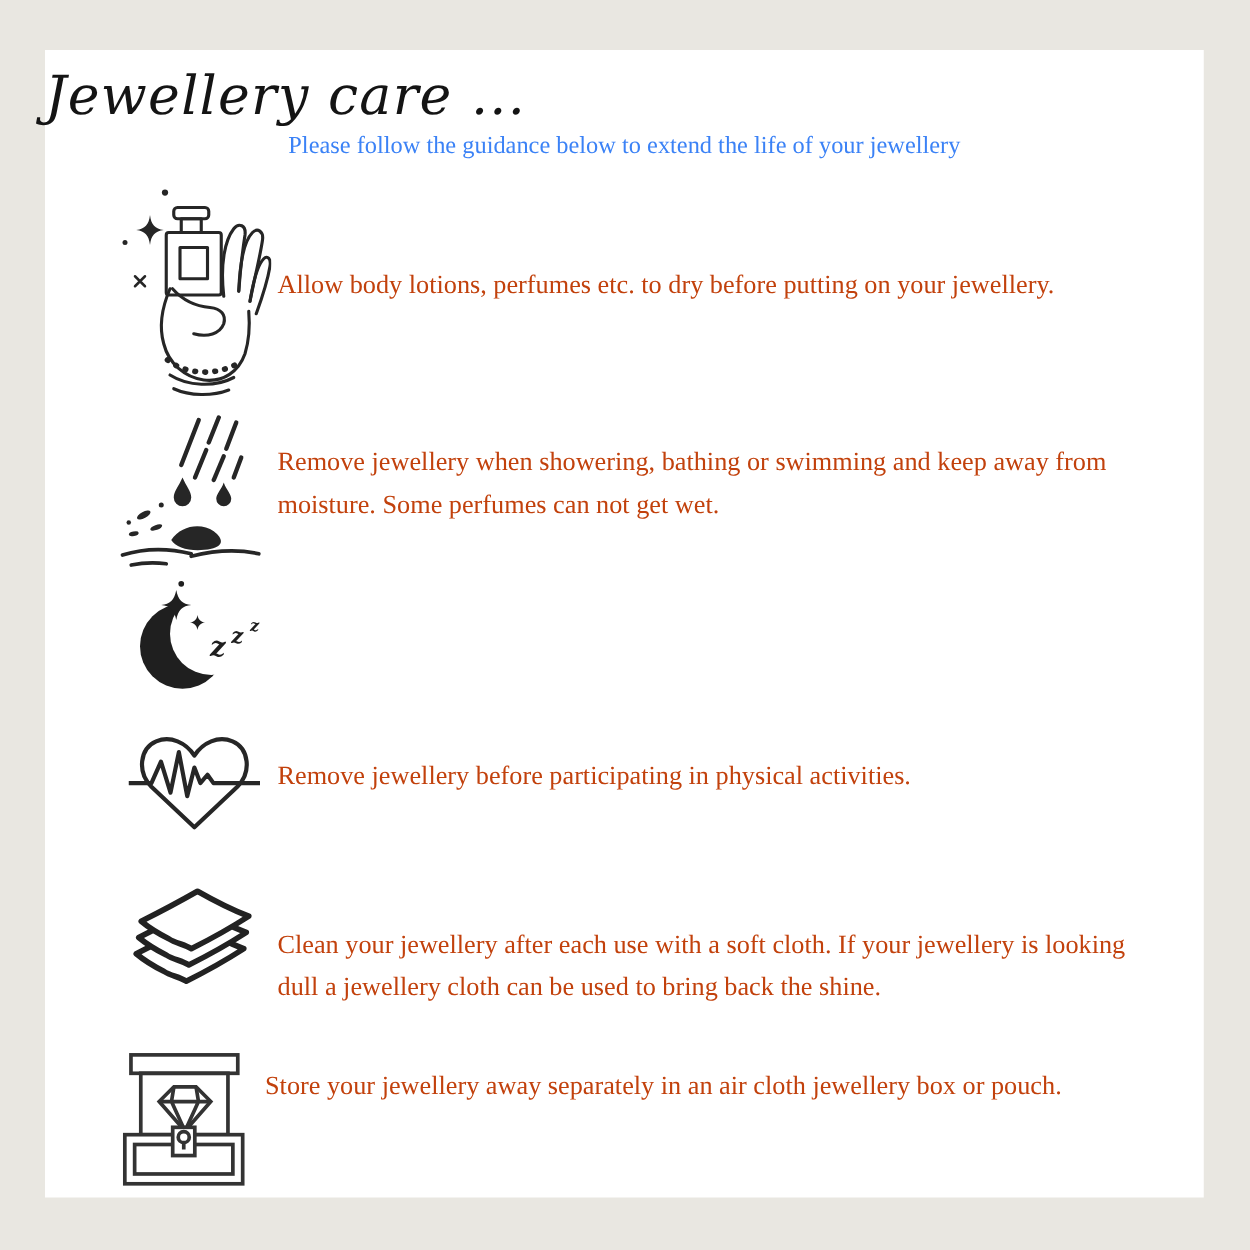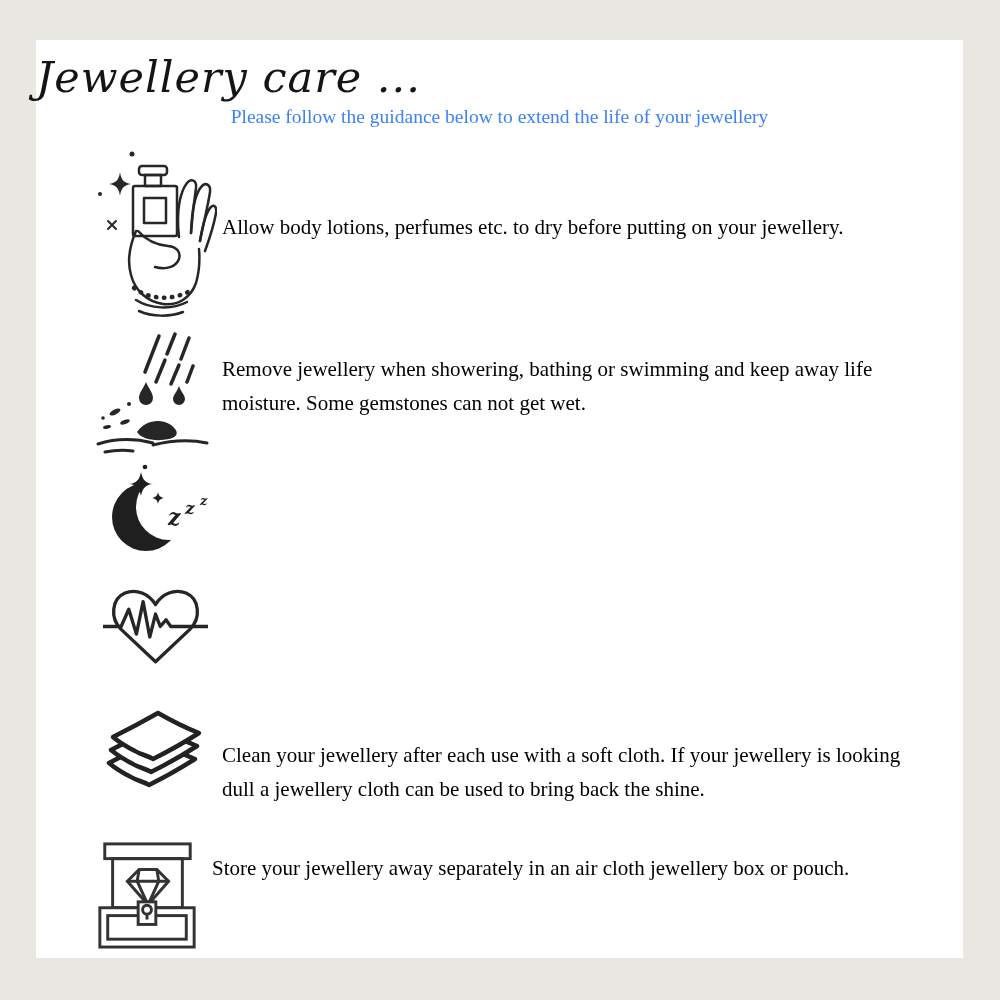--- a/index.html
+++ b/index.html
@@ -34,21 +34,21 @@
     font-size: 19.5px;
     font-weight: 500;
     color: #3b82f6;
   }
   .icon-box { position: absolute; display: block; }
   .icon-box svg { display: block; width: 100%; height: 100%; }
   .tip-text {
     position: absolute;
     font-size: 21px;
     line-height: 34px;
-    color: #000000;
+    color: #c2410c;
   }
   
   .icon-1 { left: 56px;  top: 105px; width: 125px; height: 175px; }
   .text-1 { left: 186px; top: 170px; width: 645px; }
   .icon-2 { left: 59px;  top: 292px; width: 115px; height: 125px; }
   .text-2 { left: 186px; top: 312px; width: 670px; }
   .icon-3 { left: 76px;  top: 422px; width: 105px; height: 95px; }
   .text-3 { left: 186px; top: 458px; width: 700px; }
   .icon-4 { left: 67px;  top: 545px; width: 105px; height: 82px; }
   .text-4 { left: 186px; top: 563px; width: 700px; }
@@ -113,21 +113,21 @@
         <circle cx="34" cy="72" r="2"></circle>
         <circle cx="8" cy="86" r="1.8"></circle>
       </g>
       <g stroke="#262626" fill="none" stroke-width="3" stroke-linecap="round">
         <path d="M3 112 C22 106 42 107 58 111"></path>
         <path d="M58 113 C78 108 98 108 112 111"></path>
         <path d="M10 120 C20 118 30 118 38 119"></path>
       </g>
     </svg>
   </span>
-  <div class="tip-text text-2">Remove jewellery when showering, bathing or swimming and keep away life moisture. Some gemstones can not get wet.</div>
+  <div class="tip-text text-2">Remove jewellery when showering, bathing or swimming and keep away from moisture. Some perfumes can not get wet.</div>
 
   <span class="icon-box icon-3">
     <svg viewBox="0 0 105 95" xmlns="http://www.w3.org/2000/svg">
       <circle cx="34" cy="55" r="34" fill="#1f1f1f"></circle>
       <circle cx="57" cy="45" r="33" fill="#ffffff"></circle>
       <g fill="#1f1f1f">
         <circle cx="33" cy="5" r="2.3"></circle>
         <path d="M29 10 C30.5 18 34 21.5 41 22 C34 22.5 30.5 26 29 34 C27.5 26 24 22.5 17 22 C24 21.5 27.5 18 29 10 Z"></path>
         <path d="M46 30 C46.7 34 48.5 35.3 52 36 C48.5 36.7 46.7 38 46 42 C45.3 38 43.5 36.7 40 36 C43.5 35.3 45.3 34 46 30 Z"></path>
       </g>
@@ -140,20 +140,21 @@
   </span>
 
   <span class="icon-box icon-4">
     <svg viewBox="0 0 110 85" xmlns="http://www.w3.org/2000/svg">
       <g fill="none" stroke="#262626" stroke-width="3.5" stroke-linejoin="round" stroke-linecap="round">
         <path d="M55 80 L19 46 C7 34 9 14 23 8 C35 3 48 9 55 20 C62 9 75 3 87 8 C101 14 103 34 91 46 Z"></path>
         <path d="M0 43 H19 L27 25 L35 51 L42 17 L49 54 L55 30 L60 43 L66 36 L71 43 H110"></path>
       </g>
     </svg>
   </span>
+  <div class="tip-text text-4">Remove jewellery before participating in physical activities.</div>
 
   <span class="icon-box icon-5">
     <svg viewBox="0 0 110 92" xmlns="http://www.w3.org/2000/svg">
       <g stroke="#222222" stroke-width="4.5" stroke-linejoin="round" fill="#ffffff">
         <path transform="translate(-4,26)" d="M14 34 C30 26 45 18 59 10 C73 18 87 25 100 30 C86 39 70 48 54 56 C48 52 42 52 36 48 C28 44 20 39 14 34 Z"></path>
         <path transform="translate(-2,13)" d="M14 34 C30 26 45 18 59 10 C73 18 87 25 100 30 C86 39 70 48 54 56 C48 52 42 52 36 48 C28 44 20 39 14 34 Z"></path>
         <path d="M14 34 C30 26 45 18 59 10 C73 18 87 25 100 30 C86 39 70 48 54 56 C48 52 42 52 36 48 C28 44 20 39 14 34 Z"></path>
       </g>
     </svg>
   </span>

